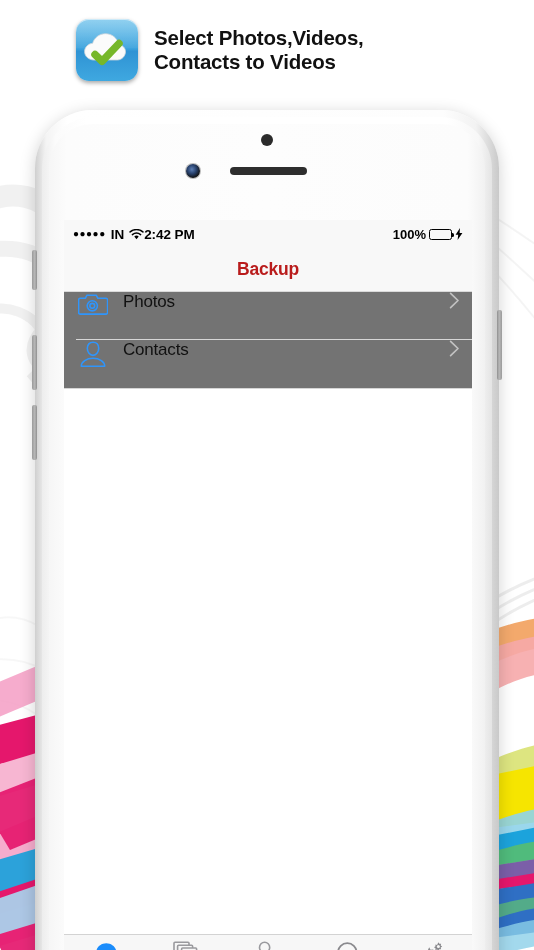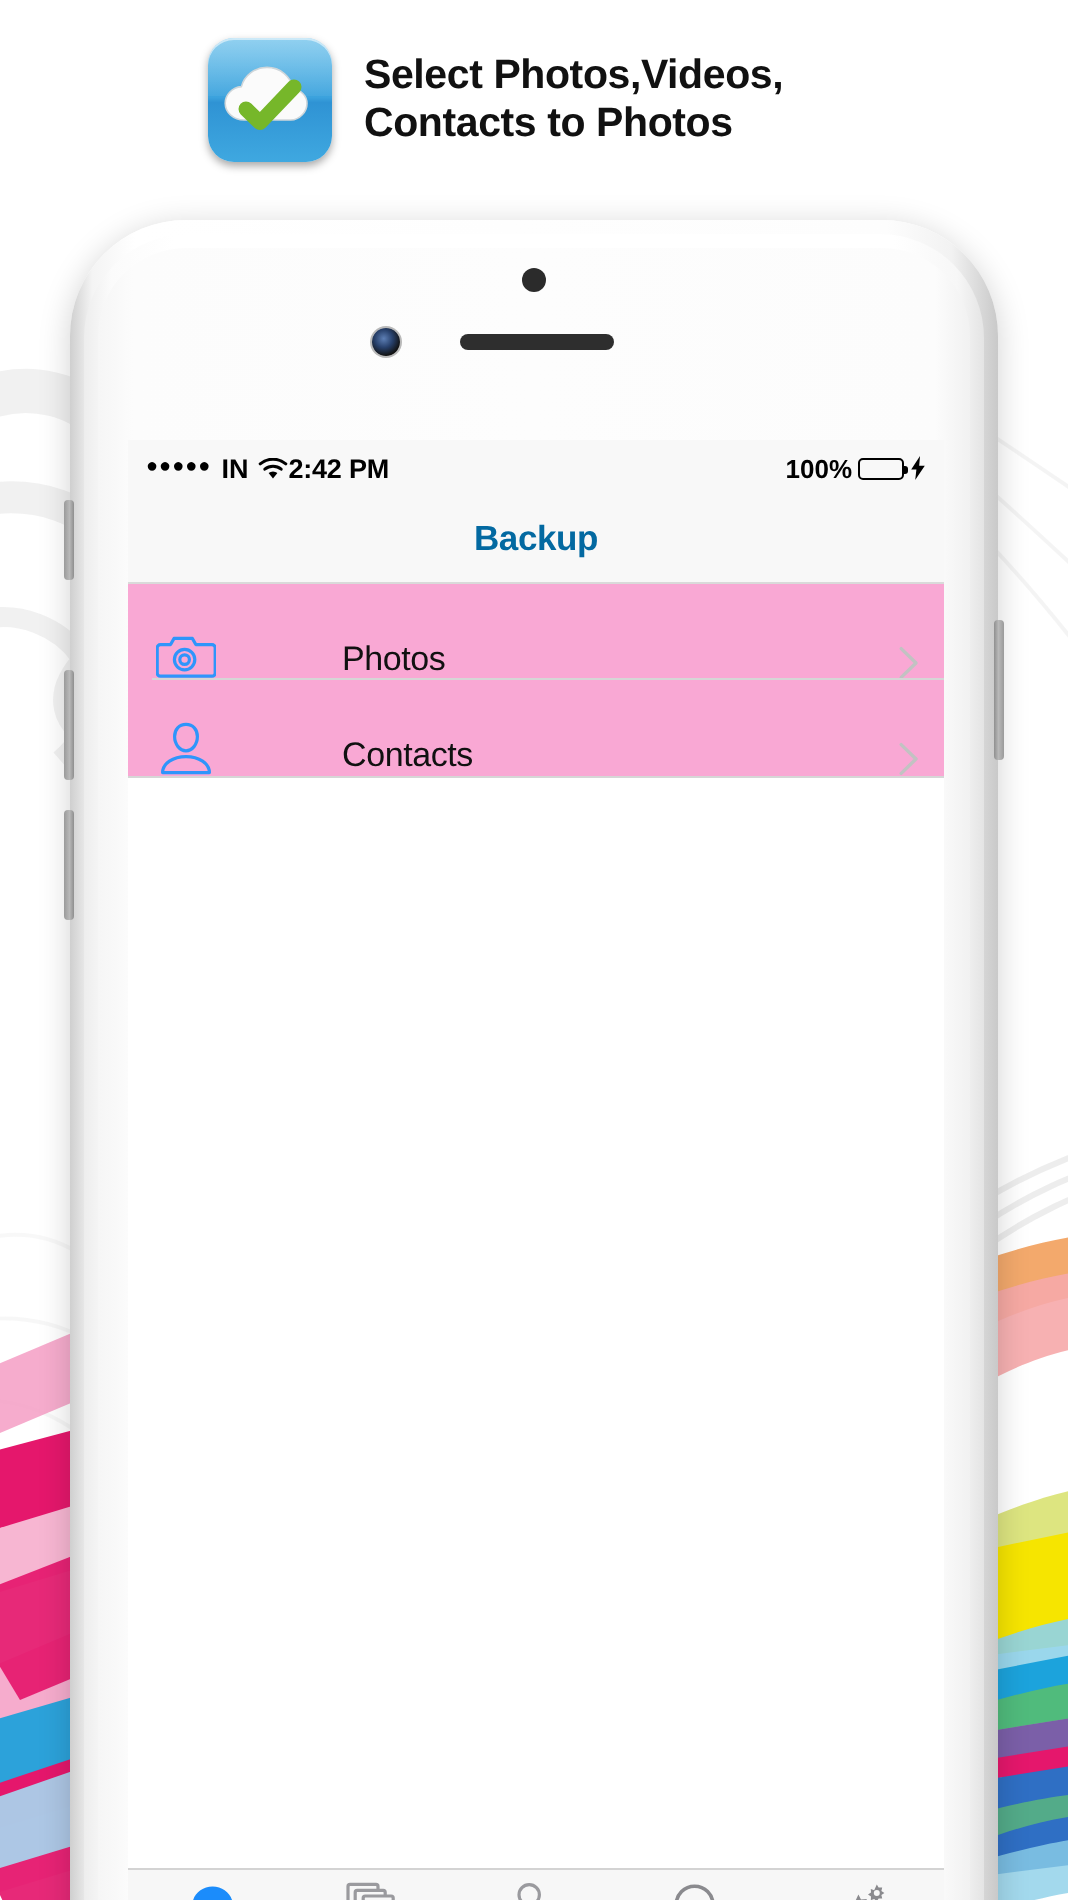--- a/index.html
+++ b/index.html
@@ -8,21 +8,21 @@
     background:#ffffff;
     font-family:"Liberation Sans", sans-serif;
     -webkit-font-smoothing:antialiased;
   }
 
   
   #bg{position:absolute;inset:0;z-index:0;overflow:hidden;background:#fff;}
 
   
   #header{position:absolute;top:0;left:0;width:534px;height:100px;z-index:6;
-          display:flex;align-items:center;padding-left:104px;box-sizing:border-box;}
+          display:flex;align-items:center;padding-left:76px;box-sizing:border-box;}
   #app-icon{width:62px;height:62px;border-radius:13px;flex:0 0 auto;position:relative;
             background:linear-gradient(180deg,#57b8e8 0%,#3ba2dd 48%,#2f93d4 52%,#3fa8e0 100%);
             box-shadow:0 2px 4px rgba(0,0,0,.35), inset 0 1px 0 rgba(255,255,255,.55);
             overflow:hidden;}
   #app-icon .gloss{position:absolute;top:0;left:0;right:0;height:46%;
             background:linear-gradient(180deg,rgba(255,255,255,.35),rgba(255,255,255,.05));}
   #app-icon svg{position:absolute;top:0;left:0;}
   #header-text{margin-left:16px;font-size:20.5px;font-weight:bold;line-height:1.17;
             color:#111;letter-spacing:-0.2px;}
 
@@ -62,26 +62,26 @@
   #sb-right{display:flex;align-items:center;gap:3px;flex:0 0 auto;font-size:13px;font-weight:bold;}
   .batt{width:23px;height:11px;border:1.3px solid #000;border-radius:2.5px;position:relative;
      padding:1px;box-sizing:border-box;}
   .batt .fill{width:100%;height:100%;background:#4cd764;border-radius:1px;}
   .batt:after{content:"";position:absolute;right:-3.2px;top:3px;width:2px;height:4px;
      background:#000;border-radius:0 1.5px 1.5px 0;}
 
   
   #navbar{height:43px;background:#f8f8f8;border-bottom:1px solid #dadada;
      display:flex;align-items:center;justify-content:center;}
-  #navbar .title{font-size:17.5px;font-weight:bold;color:#0369a1;letter-spacing:-.2px;}
+  #navbar .title{font-size:17.5px;font-weight:bold;color:#b91c1c;letter-spacing:-.2px;}
 
   
   #list{background:#fff;}
-  .row{height:48px;display:flex;align-items:flex-end;padding-left:12px;padding-right:12px;
-       box-sizing:border-box;position:relative;background:#f9a8d4;gap:48px;}
+  .row{height:48px;display:flex;align-items:flex-start;padding-left:12px;padding-right:12px;
+       box-sizing:border-box;position:relative;background:#737373;}
   .row .sep{position:absolute;left:12px;right:0;bottom:0;height:1px;background:#d6d6d6;}
   .row .ricon{width:34px;flex:0 0 auto;display:flex;align-items:center;justify-content:center;}
   .row .rlabel{font-size:17px;color:#111;margin-left:13px;flex:1;letter-spacing:-.2px;}
   .chev{flex:0 0 auto;width:11px;height:17px;}
 
   #list-bottom-sep{height:1px;background:#d6d6d6;margin-left:0;}
   #content-fill{background:#fff;}
 
   
   #tabbar{position:absolute;left:0;bottom:0;width:408px;height:55px;background:#f7f7f7;
@@ -158,21 +158,21 @@
 <div id="header">
   <div id="app-icon">
     <div class="gloss"></div>
     <svg width="62" height="62" viewBox="0 0 62 62">
       <path d="M18 41c-5.2 0-9.4-3.7-9.4-8.4 0-4.3 3.5-7.9 8.1-8.3 1.4-5.5 6.6-9.6 12.8-9.6 6.6 0 12.1 4.6 13.1 10.7 3.9.5 6.9 3.6 6.9 7.3 0 4.1-3.6 8.3-8.1 8.3z" fill="#fbfbfb" stroke="#cfd6da" stroke-width="0.8"></path>
       <path d="M19 35.5l7 6.8L43 24.5" fill="none" stroke="#76b72a" stroke-width="7.5" stroke-linecap="round" stroke-linejoin="round"></path>
     </svg>
   </div>
   <div id="header-text">
     <div>Select Photos,Videos,</div>
-    <div>Contacts to Photos</div>
+    <div>Contacts to Videos</div>
   </div>
 </div>
 
 <div id="phone">
   <div id="phone-body"></div>
   <div id="phone-inner"></div>
   <div id="phone-face"></div>
 
   <div class="side-btn side-left" style="top:140px;height:40px;"></div>
   <div class="side-btn side-left" style="top:225px;height:55px;"></div>

